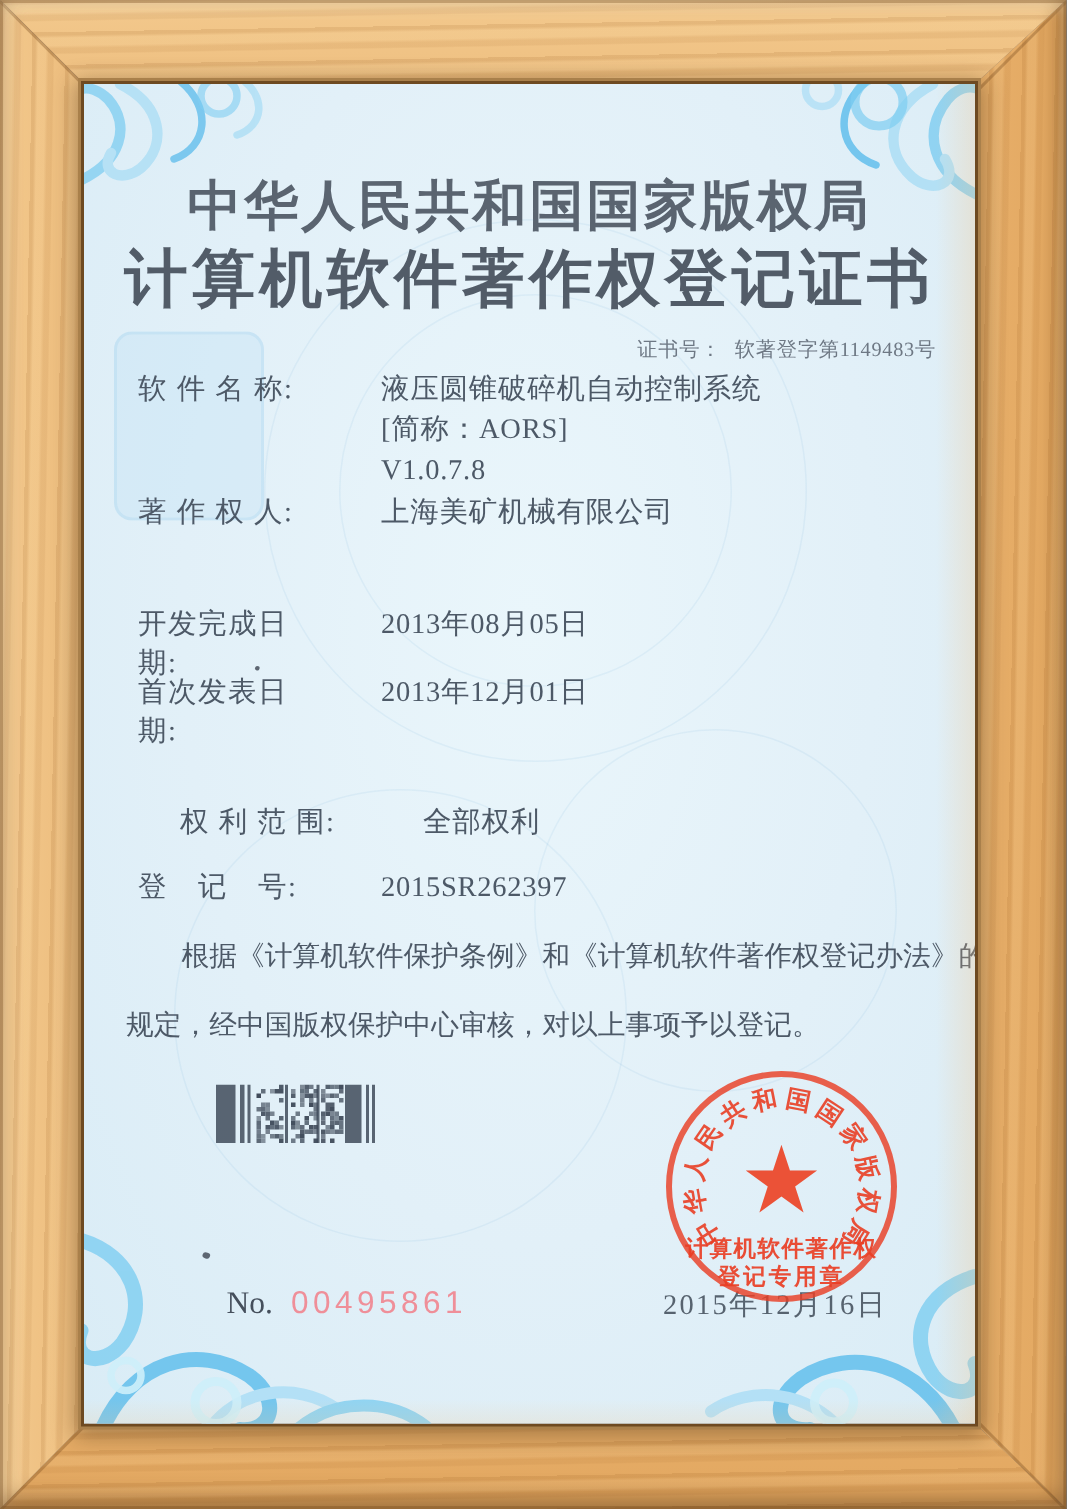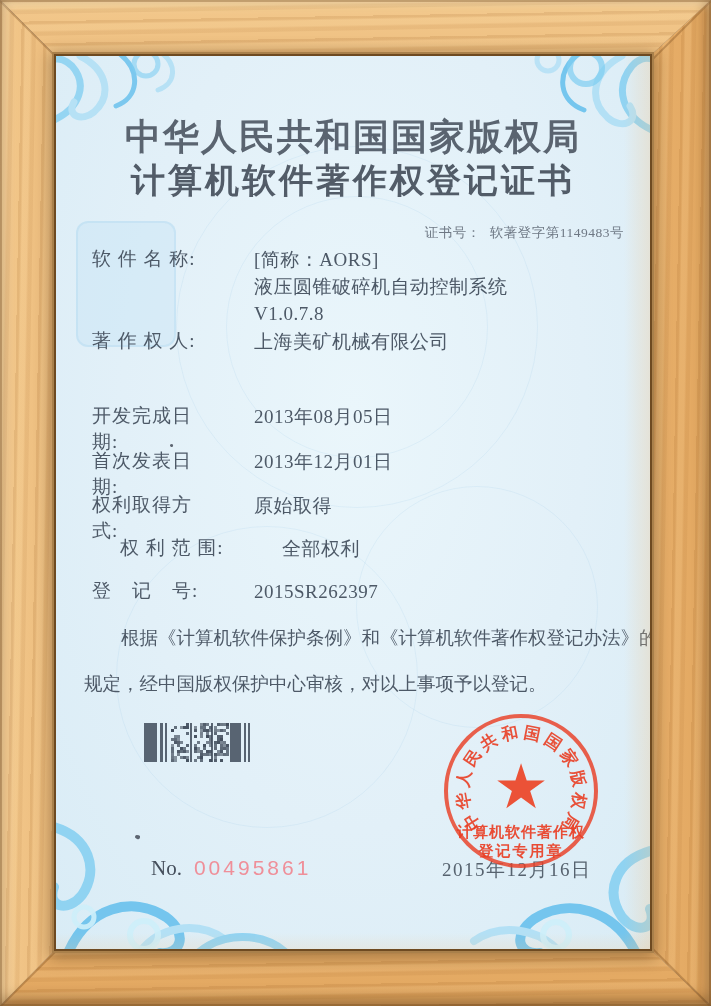--- a/index.html
+++ b/index.html
@@ -35,21 +35,21 @@
   #tint-right{right:0;top:0;width:26px;height:100%;background:linear-gradient(to left,rgba(242,198,142,.30),transparent);}
   #tint-bottom{left:0;bottom:0;width:100%;height:16px;background:linear-gradient(to top,rgba(242,198,142,.18),transparent);}
   .guilloche{position:absolute;border-radius:50%;border:1px solid rgba(125,180,220,.12);}
   #ghost-stamp{position:absolute;left:20px;top:165px;width:96px;height:122px;border-radius:12px;
      background:rgba(140,200,236,.13);border:2px solid rgba(140,200,236,.20);}
   .speck{position:absolute;width:5px;height:4px;background:#3c4450;border-radius:60% 40% 50% 50%;opacity:.8;transform:rotate(20deg);}
   
   #authority{position:absolute;left:0;top:57px;width:100%;text-align:center;
      font-size:36px;font-weight:bold;letter-spacing:2px;color:#5a6470;}
   #doctitle{position:absolute;left:0;top:102px;width:100%;text-align:center;
-     font-size:34px;font-weight:bold;letter-spacing:3px;color:#525c68;}
+     font-size:42px;font-weight:bold;letter-spacing:3px;color:#525c68;}
   #certno{position:absolute;right:26px;top:168px;font-size:13.5px;color:#6e7884;letter-spacing:.5px;}
   #certno .lbl{margin-right:9px;}
   .frow{position:absolute;left:36px;font-size:19px;color:#4d5967;}
   .flabel{display:inline-block;width:122px;letter-spacing:1px;}
   .fval{position:absolute;left:162px;top:0;white-space:nowrap;line-height:27px;letter-spacing:.5px;}
   .statement{position:absolute;left:28px;width:578px;font-size:18.5px;line-height:25px;color:#4d5967;white-space:nowrap;}
   
   #barcode{position:absolute;left:88px;top:667px;width:106px;height:39px;}
   
   #serial{position:absolute;left:95px;top:800px;font-size:21px;}
@@ -131,40 +131,36 @@
 
     <div id="authority">中华人民共和国国家版权局</div>
     <div id="doctitle">计算机软件著作权登记证书</div>
     <div id="certno">
       <span class="lbl">证书号：</span><span>软著登字第1149483号</span>
     </div>
 
     <div class="frow" style="top:190px;">
       <span class="flabel">软 件 名 称:</span>
       <div class="fval">
+        <div>液压圆锥破碎机自动控制系统</div>
         <div>[简称：AORS]</div>
-        <div>液压圆锥破碎机自动控制系统</div>
         <div>V1.0.7.8</div>
       </div>
     </div>
     <div class="frow" style="top:272px;">
       <span class="flabel">著 作 权 人:</span>
       <div class="fval">上海美矿机械有限公司</div>
     </div>
     <div class="frow" style="top:347px;">
       <span class="flabel">开发完成日期:</span>
       <div class="fval">2013年08月05日</div>
     </div>
     <div class="frow" style="top:392px;">
       <span class="flabel">首次发表日期:</span>
       <div class="fval">2013年12月01日</div>
-    </div>
-    <div class="frow" style="top:436px;">
-      <span class="flabel">权利取得方式:</span>
-      <div class="fval">原始取得</div>
     </div>
     <div class="frow" style="top:479px;margin-left:28px;">
       <span class="flabel">权 利 范 围:</span>
       <div class="fval">全部权利</div>
     </div>
     <div class="frow" style="top:522px;">
       <span class="flabel">登　记　号:</span>
       <div class="fval">2015SR262397</div>
     </div>
 

